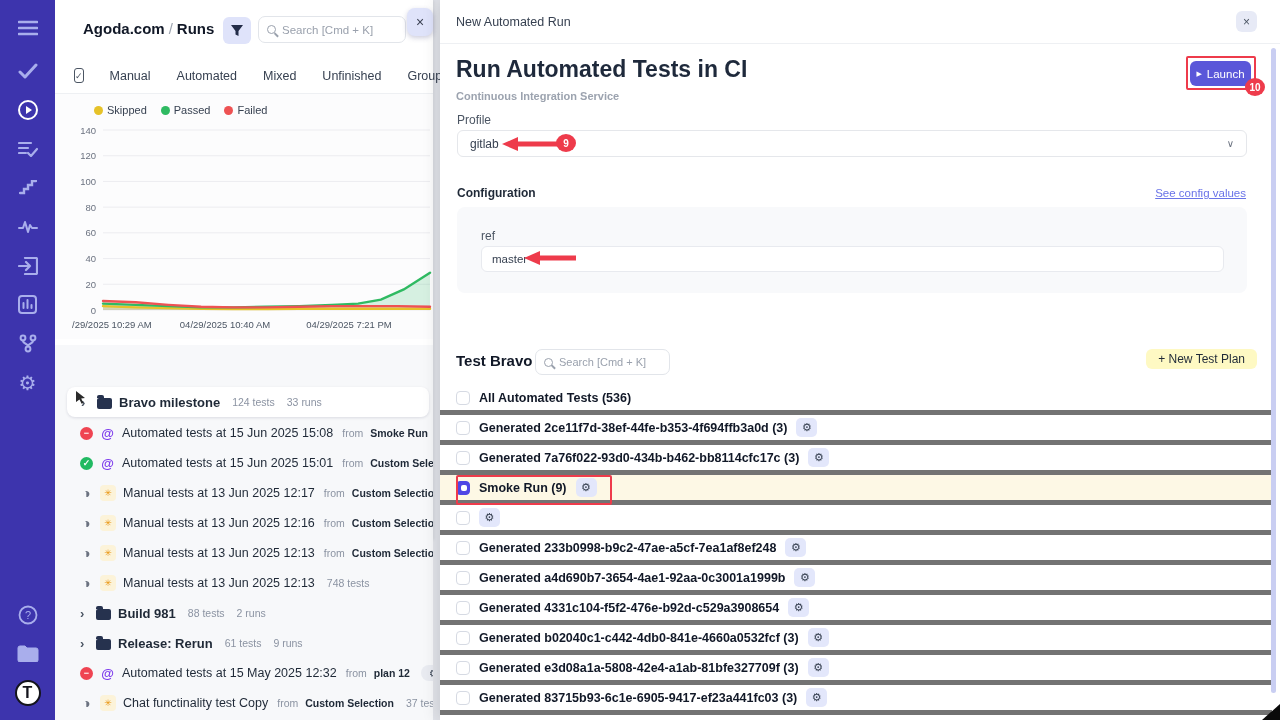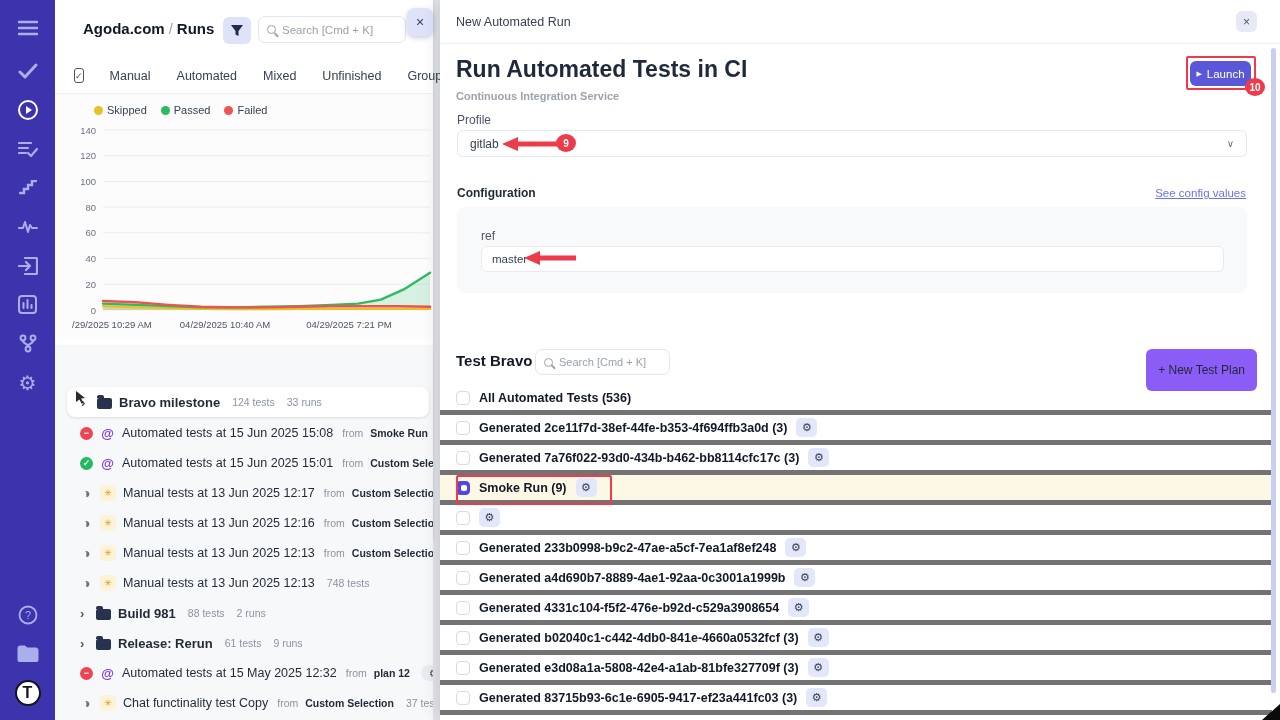--- a/index.html
+++ b/index.html
@@ -71,21 +71,21 @@
   .select { position:absolute; left:17px; top:130px; width:790px; height:27px; border:1px solid #e5e7eb; border-radius:6px; background:#fff; display:flex; align-items:center; padding:0 12px; font-size:12px; color:#374151; cursor:pointer; }
   .select .chv { margin-left:auto; color:#6b7280; font-size:10px; }
   .cfg-link { position:absolute; right:34px; top:187px; font-size:11.5px; color:#6973e8; text-decoration:underline; cursor:pointer; }
   .cfg-box { position:absolute; left:17px; top:207px; width:790px; height:86px; background:#f8f9fb; border-radius:8px; }
   .cfg-box .ref-lb { position:absolute; left:24px; top:22px; font-size:12px; color:#4b5563; }
   .ref-input { position:absolute; left:24px; top:39px; width:743px; height:26px; background:#fff; border:1px solid #e8eaef; border-radius:6px; font-size:11.5px; color:#374151; display:flex; align-items:center; padding:0 10px; }
 
   .tp-title { position:absolute; left:16px; top:352px; font-size:15px; font-weight:700; color:#111827; }
   .tp-search { position:absolute; left:95px; top:349px; width:135px; height:26px; border:1px solid #e2e5ea; border-radius:7px; background:#fff; display:flex; align-items:center; padding:0 8px; gap:6px; }
   .tp-search .ph { font-size:11px; color:#9aa1ad; white-space:nowrap; overflow:hidden; }
-  .tp-new { position:absolute; right:23px; top:349px; height:42px; background:#8b5cf6; border-radius:6px; font-size:12px; color:#1f2937; display:flex; align-items:center; padding:0 12px; cursor:pointer; }
+  .tp-new { position:absolute; right:23px; top:349px; height:20px; background:#fef9c3; border-radius:6px; font-size:12px; color:#1f2937; display:flex; align-items:center; padding:0 12px; cursor:pointer; }
 
   .plan-list { position:absolute; left:0; top:385px; width:832px; }
   .plan-row { position:relative; display:flex; align-items:center; gap:9px; height:30px; padding:0 16px; border-bottom:5px solid #737373; cursor:pointer; }
   .plan-row.hl { background:#fdf8e5; }
   .cbx { width:14px; height:14px; border:1.5px solid #d6dae3; border-radius:4px; background:#fff; flex:0 0 auto; }
   .cbx.on { background:#4f46e5; border-color:#4f46e5; position:relative; }
   .cbx.on::after { content:''; position:absolute; left:3.5px; top:3.5px; width:6px; height:6px; background:#fff; border-radius:2px; }
   .plan-lb { font-size:12.5px; font-weight:700; color:#111827; }
   .plan-gear { background:#e3e7fb; border-radius:5px; width:21px; height:19px; font-size:11px; color:#374151; display:flex; align-items:center; justify-content:center; }
 
@@ -393,21 +393,21 @@
           <span class="cbx"></span>
           <span class="plan-gear">⚙</span>
         </div>
         <div class="plan-row">
           <span class="cbx"></span>
           <span class="plan-lb">Generated 233b0998-b9c2-47ae-a5cf-7ea1af8ef248</span>
           <span class="plan-gear">⚙</span>
         </div>
         <div class="plan-row">
           <span class="cbx"></span>
-          <span class="plan-lb">Generated a4d690b7-8889-4ae1-92aa-0c3001a1999b</span>
+          <span class="plan-lb">Generated a4d690b7-3654-4ae1-92aa-0c3001a1999b</span>
           <span class="plan-gear">⚙</span>
         </div>
         <div class="plan-row">
           <span class="cbx"></span>
           <span class="plan-lb">Generated 4331c104-f5f2-476e-b92d-c529a3908654</span>
           <span class="plan-gear">⚙</span>
         </div>
         <div class="plan-row">
           <span class="cbx"></span>
           <span class="plan-lb">Generated b02040c1-c442-4db0-841e-4660a0532fcf (3)</span>

